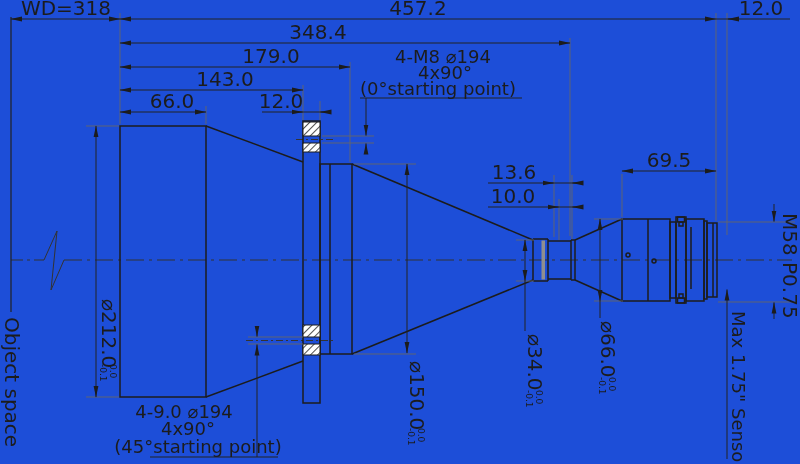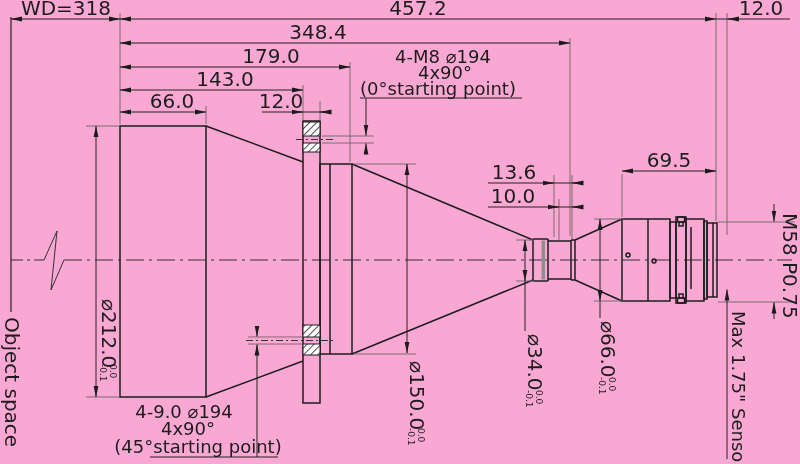--- a/index.html
+++ b/index.html
@@ -1,16 +1,16 @@
 <!DOCTYPE html>
 <html><head>
 <meta charset="utf-8">
 <style>
   html,body{margin:0;padding:0;background:#ffffff;}
-  .canvas{position:relative;width:800px;height:464px;background:#f9a8d4;overflow:hidden;}
+  .canvas{position:relative;width:800px;height:464px;background:#1d4ed8;overflow:hidden;}
   svg{display:block;}
   text{font-family:"DejaVu Sans",sans-serif;fill:#1c1c1c;}
   .dim{font-size:20px;}
   .dim-s{font-size:18px;}
   .tol{font-size:9px;}
   .callout{font-size:18px;}
 </style>
 </head>
 <body>
 

